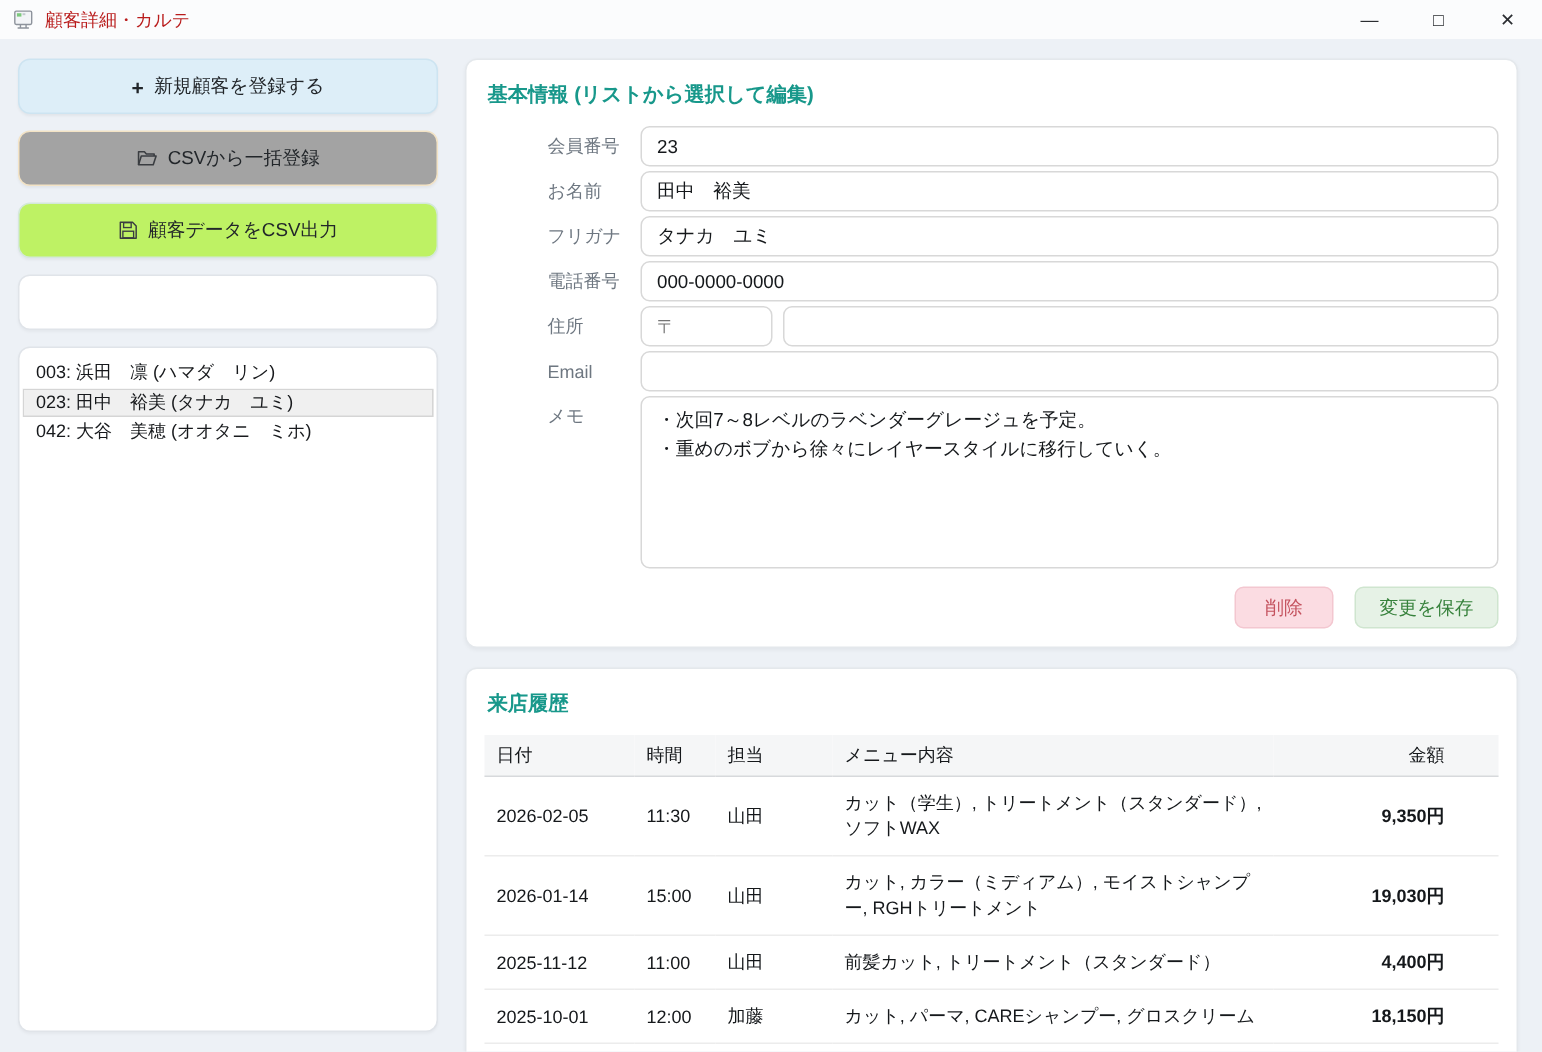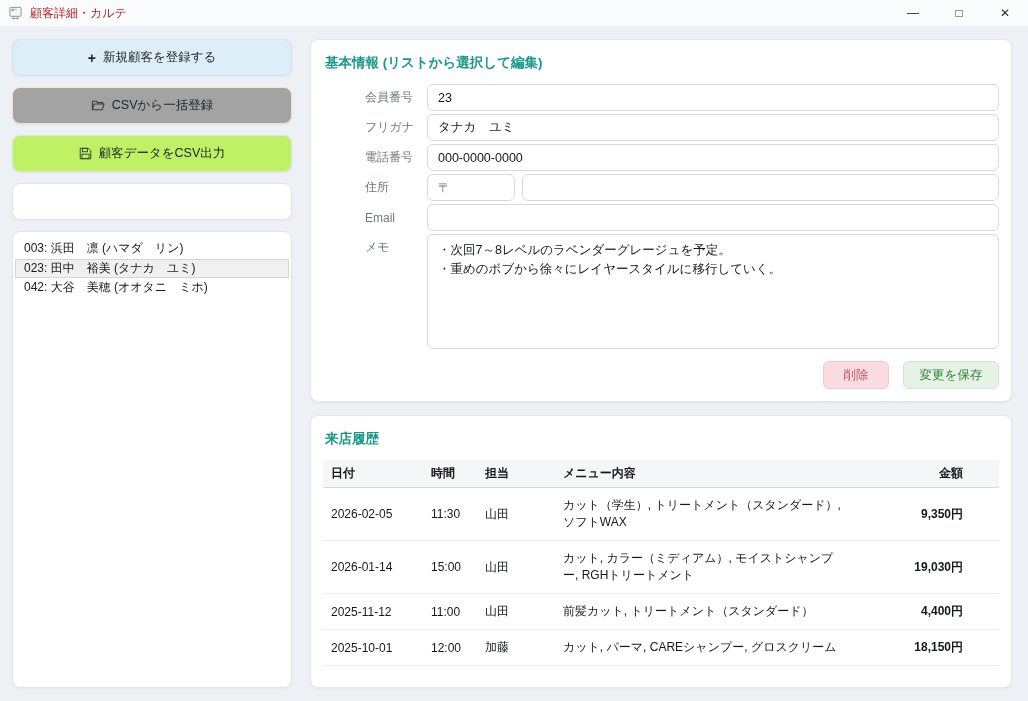--- a/index.html
+++ b/index.html
@@ -74,21 +74,21 @@
   .btn-delete { width:66px; background:#fbdce2; border:1px solid #f3c7d0; color:#c4525e; }
   .btn-save   { width:96px; background:#e6f2e6; border:1px solid #cfe5cf; color:#37823c; }
 
   
   table.history { width:100%; border-collapse:collapse; font-size:12px; }
   table.history col.c-date   { width:100px; }
   table.history col.c-time   { width:54px; }
   table.history col.c-staff  { width:78px; }
   table.history col.c-amount { width:150px; }
   table.history thead th {
-    background:#f5f6f7; text-align:left; font-weight:bold; color:#15181b;
+    background:#f5f6f7; text-align:left; font-weight:normal; color:#15181b;
     padding:5px 8px; border-bottom:1px solid #d7d9dc;
   }
   table.history tbody td { padding:9px 8px; border-bottom:1px solid #ececec; color:#15181b; }
   table.history th.amount, table.history td.amount { text-align:right; padding-right:36px; }
   table.history td.amount { font-weight:bold; }
 </style>
 </head>
 <body>
 
 <div class="window">
@@ -153,20 +153,24 @@
 
       <div class="panel basic">
         <div class="panel-title">基本情報 (リストから選択して編集)</div>
 
         <div class="form">
           <div class="form-row">
             <label>会員番号</label>
             <input type="text" value="23" style="">
           </div>
           <div class="form-row">
+            <label>お名前</label>
+            <input type="text" value="田中　裕美" style="">
+          </div>
+          <div class="form-row">
             <label>フリガナ</label>
             <input type="text" value="タナカ　ユミ" style="">
           </div>
           <div class="form-row">
             <label>電話番号</label>
             <input type="text" value="000-0000-0000" style="">
           </div>
           <div class="form-row">
             <label>住所</label>
             <input type="text" class="postal" placeholder="〒" style="">

